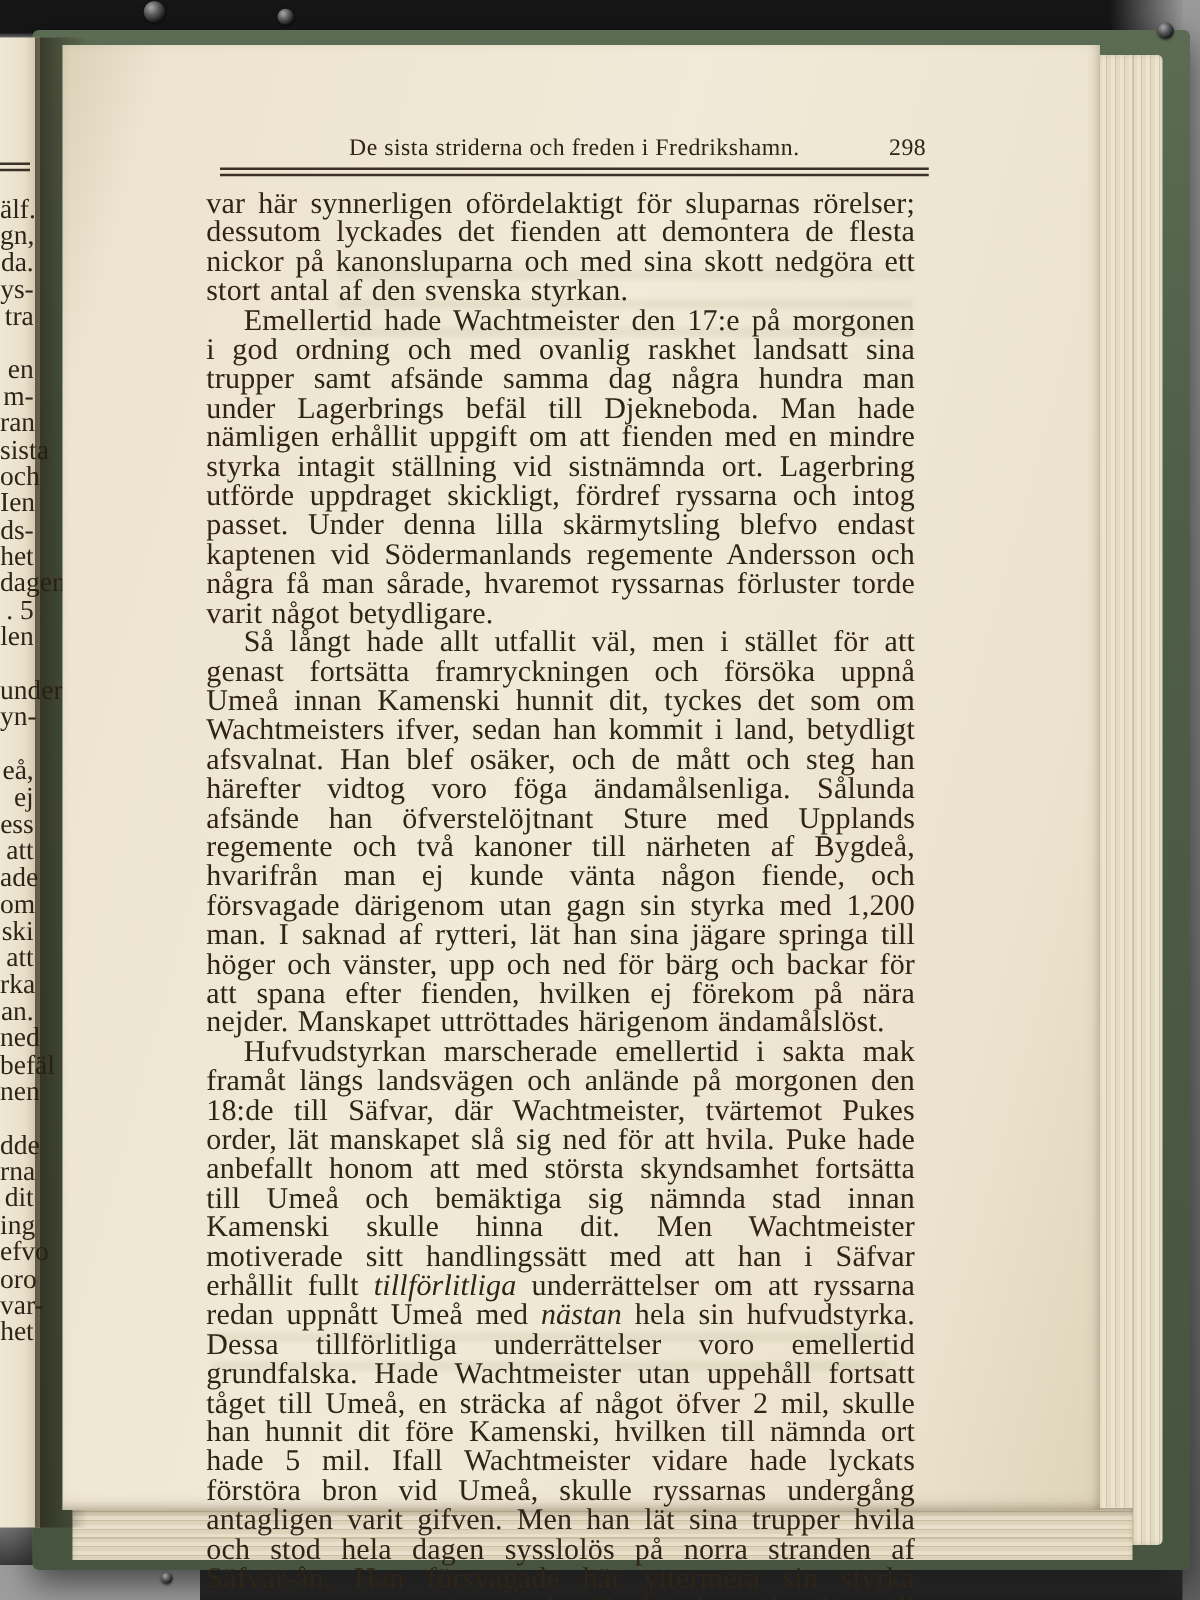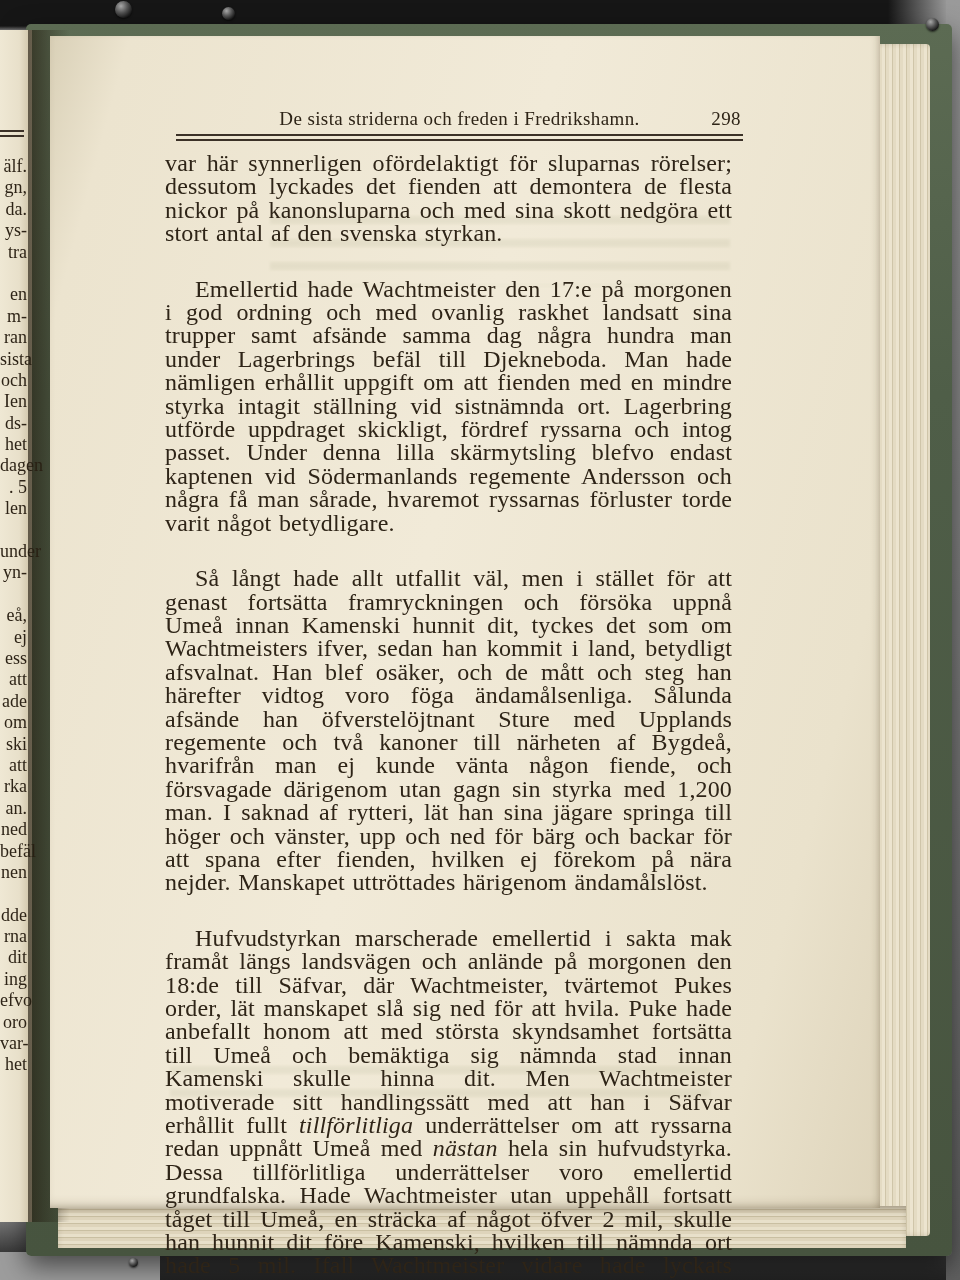--- a/index.html
+++ b/index.html
@@ -27,41 +27,41 @@
   .page-stack-bottom{position:absolute;left:58px;top:1206px;width:848px;height:42px;
     background:repeating-linear-gradient(180deg,#e8e0ca 0 3px,#c9bfa2 3px 4px,#ded4bb 4px 7px);
     box-shadow:inset 0 6px 8px -4px rgba(60,45,25,.5);}
 
   
   .left-page{position:absolute;left:0;top:30px;width:32px;height:1192px;
     background:linear-gradient(90deg,#efe8d4 0%,#e8e0ca 60%,#cbc0a4 100%);}
   .left-rule{position:absolute;left:0;top:100px;width:24px;height:3px;
     border-top:2px solid #3b3127;border-bottom:2px solid #3b3127;}
   .frags{position:absolute;left:0;top:126px;width:27px;text-align:right;
-    font-size:18px;color:#2e2417;}
+    font-size:22px;color:#2e2417;}
   .frag-line{height:21.4px;line-height:21.4px;white-space:nowrap;overflow:visible;}
 
   
   .gutter{position:absolute;left:28px;top:30px;width:42px;height:1192px;
     background:linear-gradient(90deg,rgba(35,28,16,.65),rgba(35,28,16,0));}
 
   
   .page{position:absolute;left:50px;top:36px;width:830px;height:1172px;
     background:linear-gradient(105deg,#d9d0b7 0%,#ece4cf 7%,#f1ead8 45%,#eae2cc 85%,#ded4bb 100%);
     box-shadow:inset 0 -8px 12px -8px rgba(70,55,30,.45), inset -6px 0 10px -6px rgba(70,55,30,.35);}
   .header-row{position:absolute;left:126px;top:72px;width:567px;height:24px;
     font-size:19px;letter-spacing:.4px;color:#2e2417;text-align:center;}
   .page-number{position:absolute;right:2px;top:0;}
   .rule-double{position:absolute;left:126px;top:98px;width:567px;height:3px;
     border-top:2px solid #3b3127;border-bottom:2px solid #3b3127;}
   .body-text{position:absolute;left:115px;top:116px;width:567px;
     font-size:24px;line-height:23.4px;color:#2e2417;text-align:justify;
     letter-spacing:.15px;word-spacing:1.4px;}
   .body-text p{margin:0;}
-  .body-text p.indent{text-indent:30px;margin-top:32px;}
+  .body-text p.indent{text-indent:30px;}
   .it{font-style:italic;}
 
   
   .show-through{position:absolute;opacity:.09;filter:blur(1.5px);pointer-events:none;
     background:repeating-linear-gradient(180deg,rgba(95,105,55,.8) 0 8px,transparent 8px 23px);}
   .st1{left:220px;top:180px;width:460px;height:70px;}
   .st2{left:120px;top:1030px;width:540px;height:46px;}
 
   
   .pin{position:absolute;border-radius:50%;

